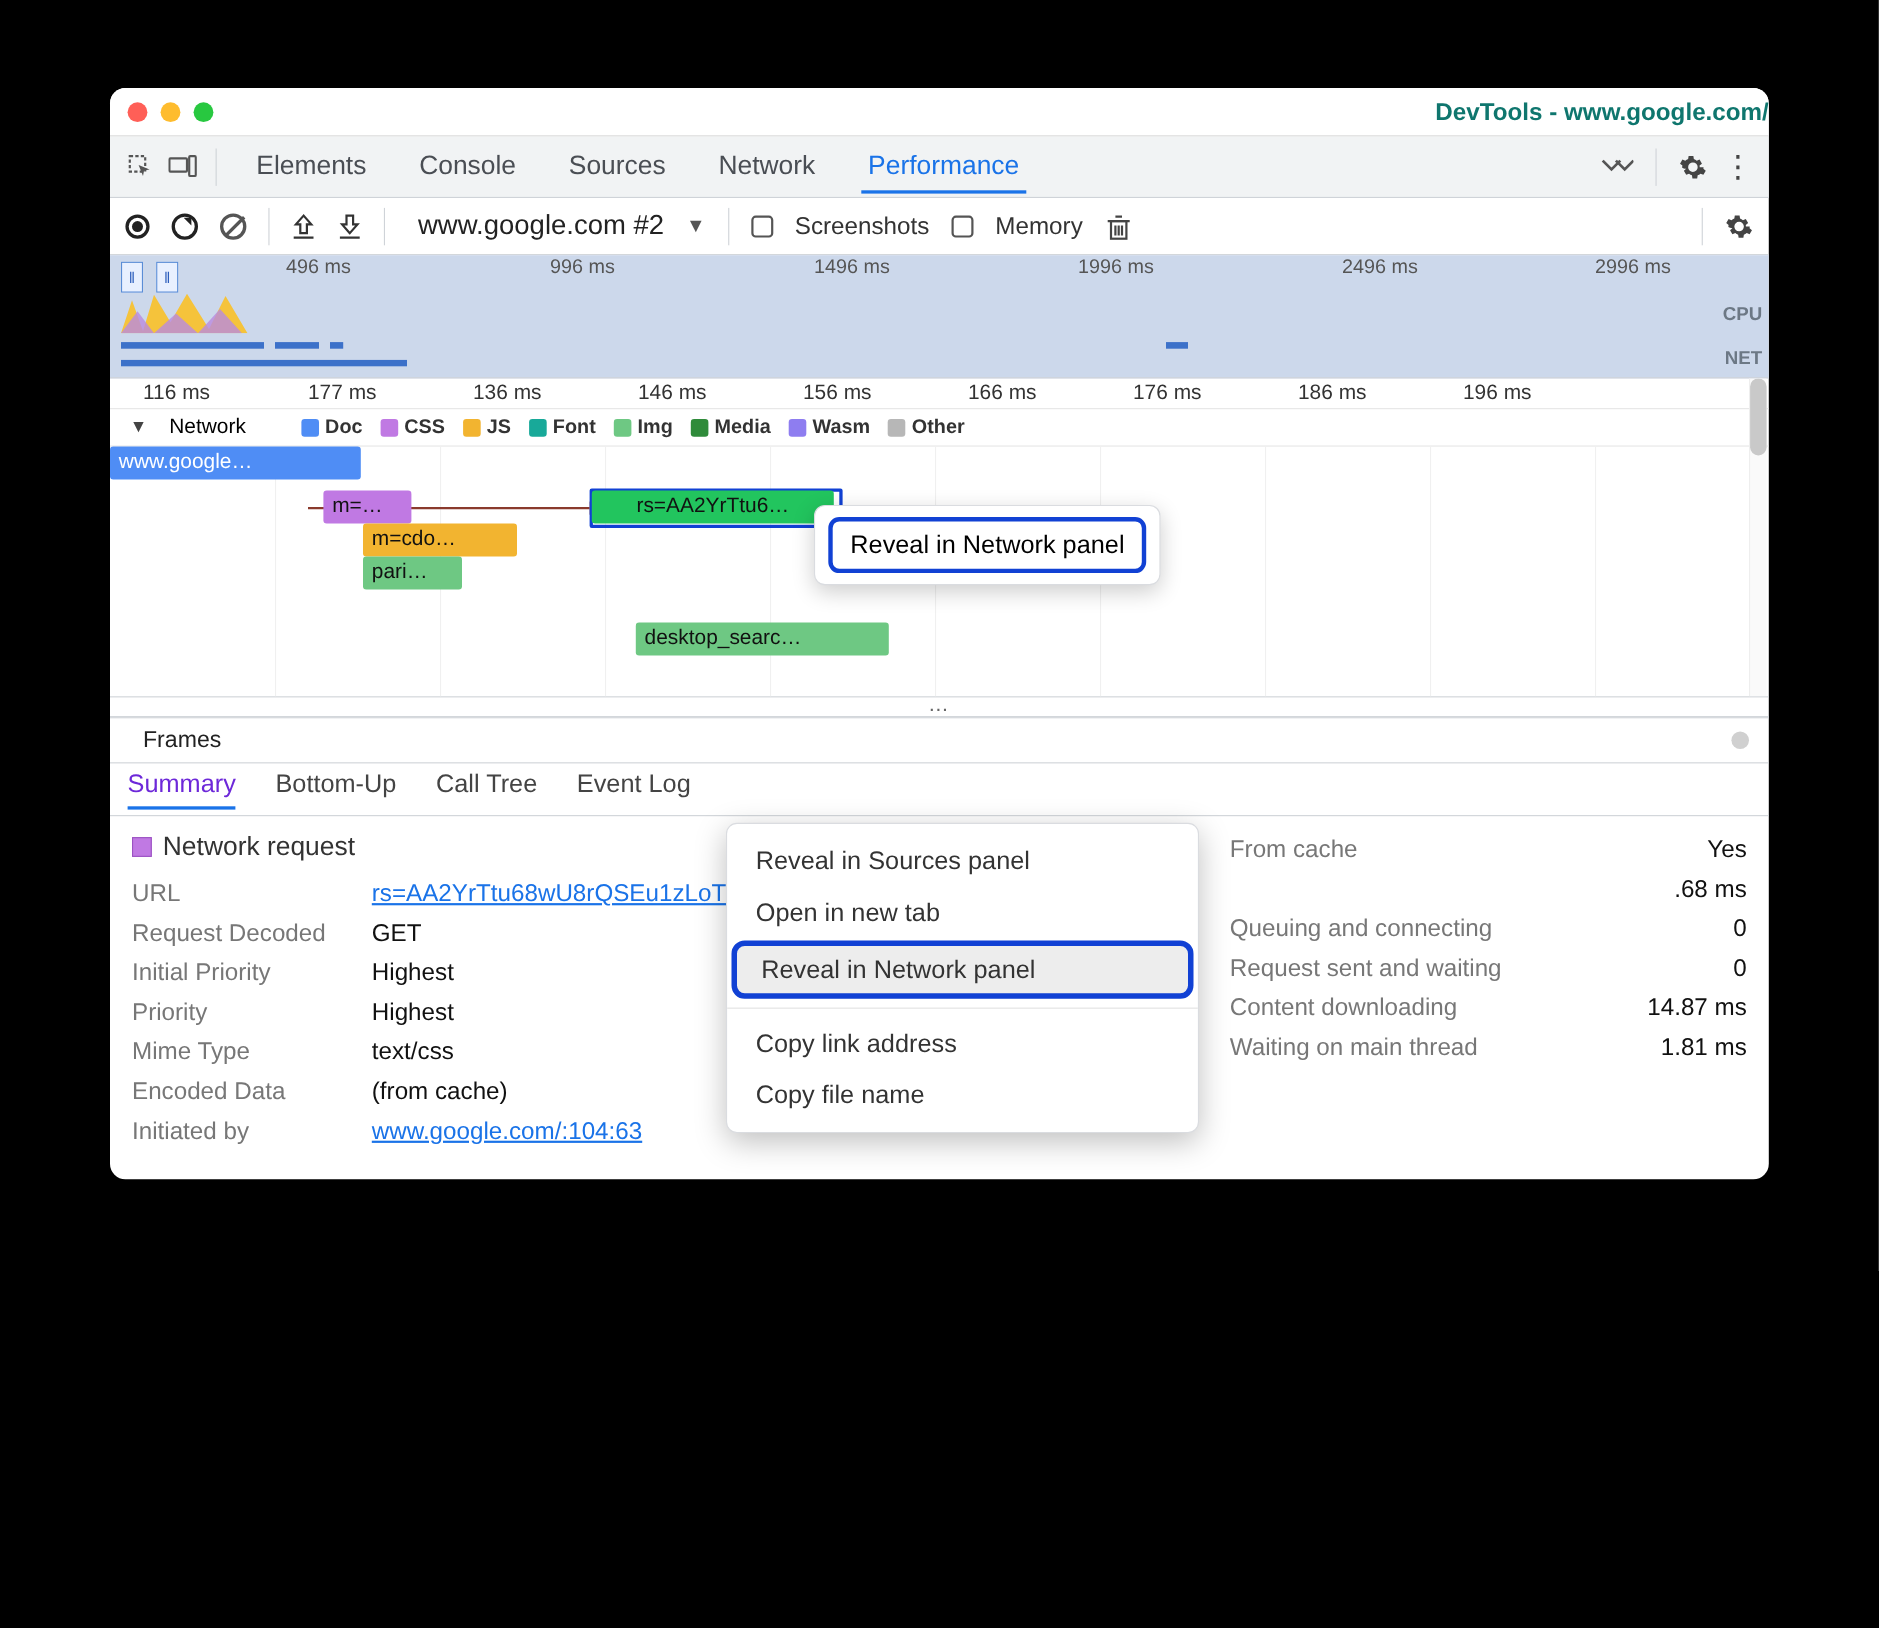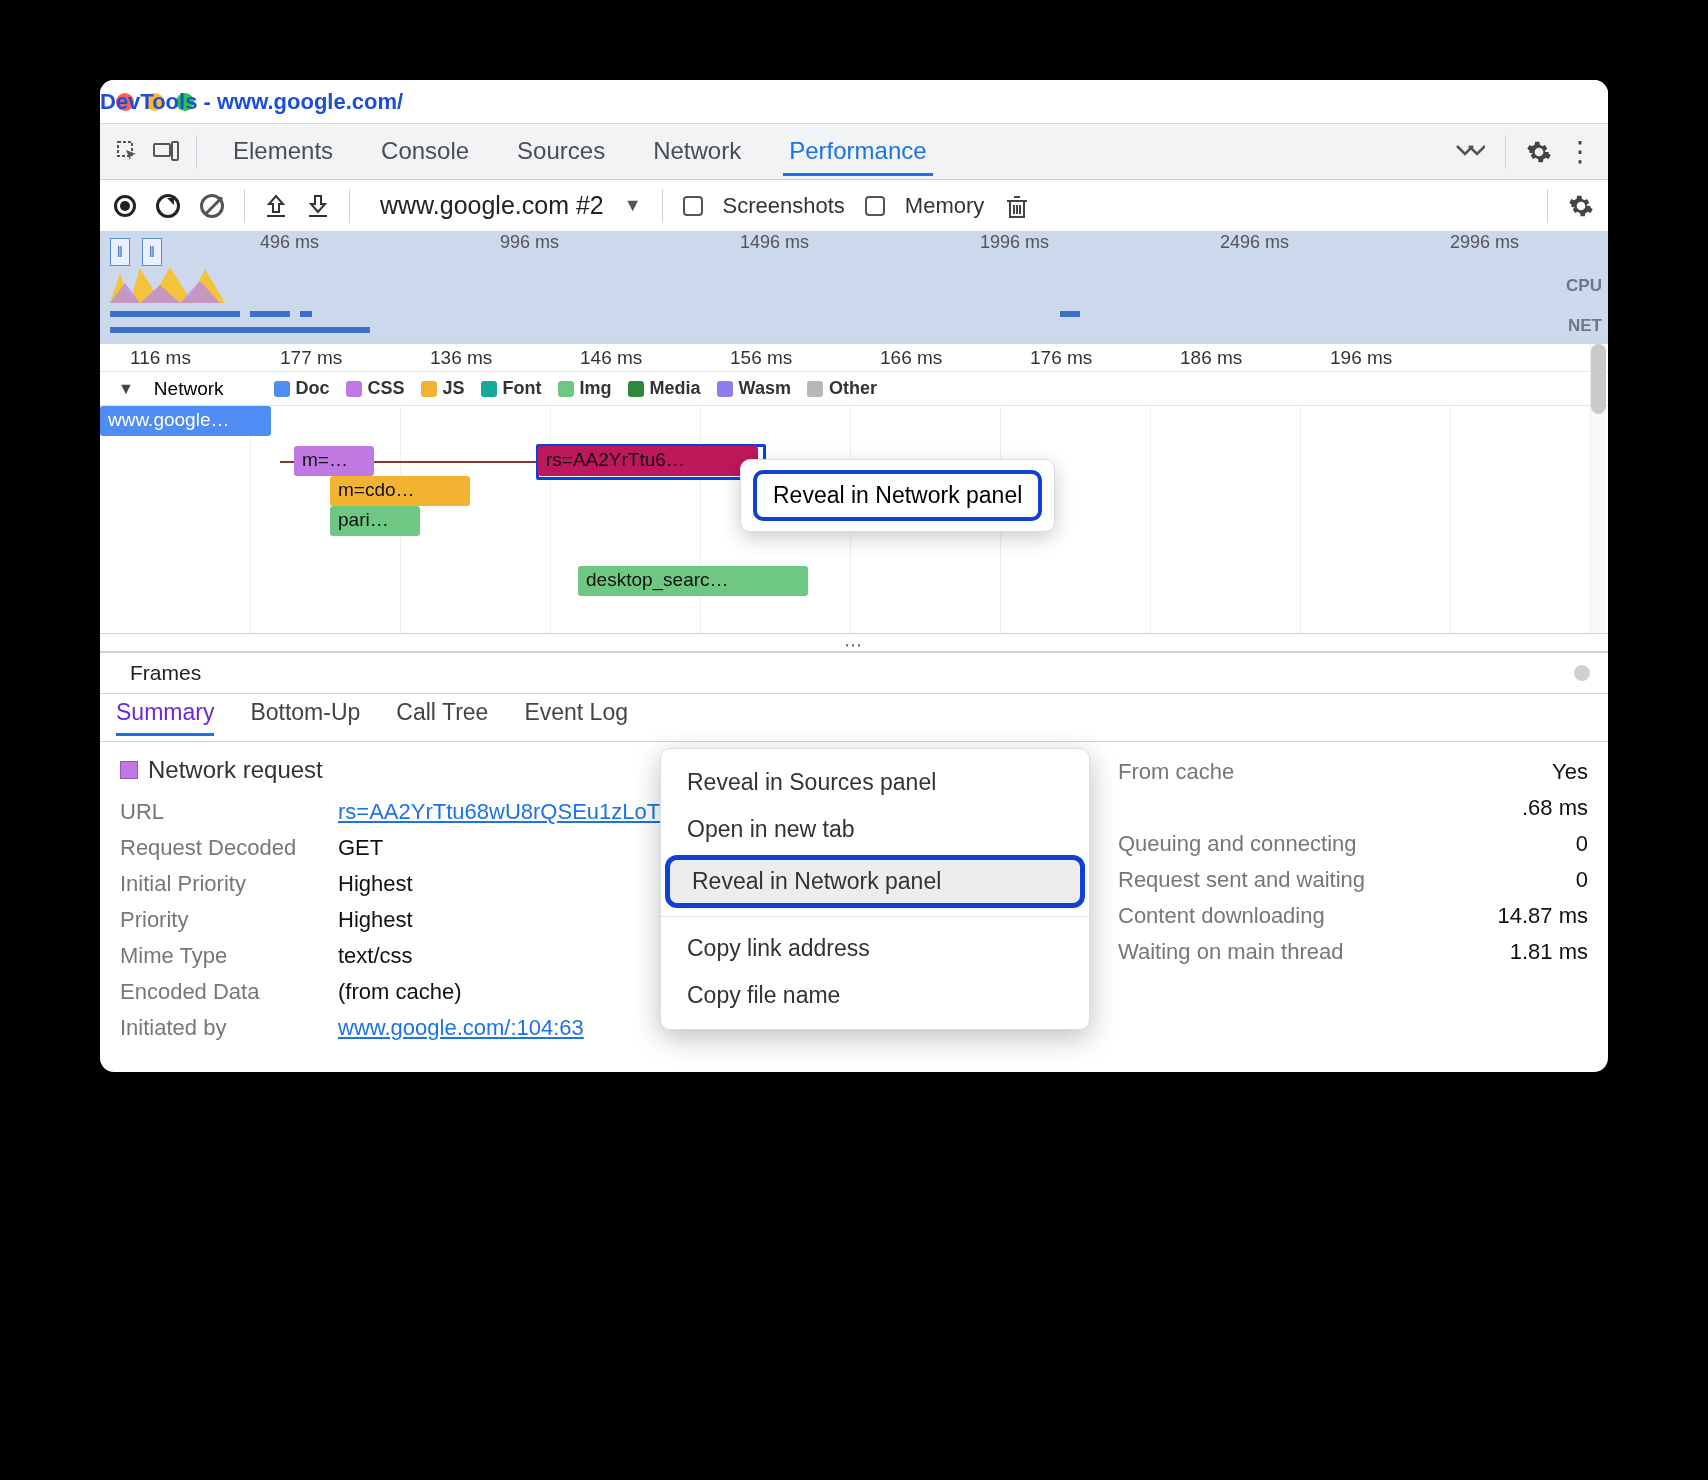--- a/index.html
+++ b/index.html
@@ -4,21 +4,21 @@
 <style>
 * { box-sizing: border-box; margin: 0; padding: 0; }
 body { font-family: -apple-system, "Helvetica Neue", Arial, sans-serif; background: #000; display: flex; align-items: flex-start; justify-content: center; padding: 80px 100px; }
 .window { width: 1508px; background: #fff; border-radius: 14px; box-shadow: 0 20px 60px rgba(0,0,0,.6); overflow: hidden; position: relative; }
 .titlebar { height: 44px; background: #fff; display: flex; align-items: center; padding: 0 16px; position: relative; border-bottom: 1px solid #d9d9d9; }
 .traffic { display: flex; gap: 12px; }
 .tl-dot { width: 18px; height: 18px; border-radius: 50%; }
 .tl-close { background: #ff5f57; }
 .tl-min { background: #febc2e; }
 .tl-max { background: #28c840; }
-.titlebar .title { position: absolute; left: 0; right: 0; text-align: left; font-weight: 600; color: #1d4ed8; font-size: 22px; pointer-events: none; }
+.titlebar .title { position: absolute; left: 0; right: 0; text-align: right; font-weight: 600; color: #0f766e; font-size: 22px; pointer-events: none; }
 
 .tabbar { height: 56px; background: #f1f3f4; border-bottom: 1px solid #cfd3d8; display: flex; align-items: center; padding: 0 14px; gap: 10px; font-size: 24px; color: #4a4e54; }
 .tabbar .sel-icon, .tabbar .device-icon { width: 28px; height: 28px; display: inline-flex; align-items: center; justify-content: center; }
 .tabbar .divider { width: 1px; height: 34px; background: #cfd3d8; margin: 0 6px; }
 .tabbar .tabs { display: flex; gap: 36px; margin-left: 14px; flex: 1; }
 .tab { padding: 10px 6px 8px; cursor: pointer; }
 .tab.active { color: #1a73e8; border-bottom: 3px solid #1a73e8; }
 .tabbar .chev { margin-left: auto; display: flex; align-items: center; gap: 14px; }
 
 .toolbar { height: 52px; border-bottom: 1px solid #cfd3d8; display: flex; align-items: center; padding: 0 14px; gap: 20px; font-size: 22px; color: #333; }
@@ -271,25 +271,25 @@
         <div class="gridcol" style="left:1200px"></div>
         <div class="gridcol" style="left:1350px"></div>
 
       <svg style="position:absolute;left:180px;top:48px;width:280px;height:16px">
           <line x1="0" y1="8" x2="256" y2="8" stroke="#8a3a2d" stroke-width="2"></line>
           <polygon points="256,2 270,8 256,14" fill="#8a3a2d"></polygon>
         </svg>
       <div style="position:absolute;left:200px;top:44px;width:8px;height:8px;background:#d0412b"></div>
 
       <div style="position:absolute;left:436px;top:38px;width:230px;height:36px;border:3px solid #1141d4;border-radius:2px;background:transparent"></div>
-    <div class="trk" style="left: 0px; top: 0px; width: 171px; background: rgb(79, 141, 245); color: rgb(255, 255, 255);">www.google…</div>
+    <div class="trk" style="left: 0px; top: 0px; width: 228px; background: rgb(79, 141, 245); color: rgb(255, 255, 255);">www.google…</div>
         <div class="trk" style="left: 194px; top: 40px; width: 80px; background: rgb(192, 121, 227);">m=…</div>
         <div class="trk" style="left: 230px; top: 70px; width: 140px; background: rgb(242, 180, 48);">m=cdo…</div>
         <div class="trk" style="left: 230px; top: 100px; width: 90px; background: rgb(110, 200, 131);">pari…</div>
-        <div class="trk" style="left: 438px; top: 40px; width: 220px; background: #be185d;">rs=AA2YrTtu6…</div>
+        <div class="trk" style="left: 438px; top: 40px; width: 220px; background: #22c55e; text-align: center;">rs=AA2YrTtu6…</div>
         <div class="trk" style="left: 478px; top: 160px; width: 230px; background: rgb(110, 200, 131);">desktop_searc…</div>
       </div>
     <div class="flame-scroll">
         <div class="thumb"></div>
       </div>
 
     <div class="tooltip" style="left:640px; top:115px">
       <div class="inner"><span>Reveal in Network panel</span></div>
     </div>
   </div>

